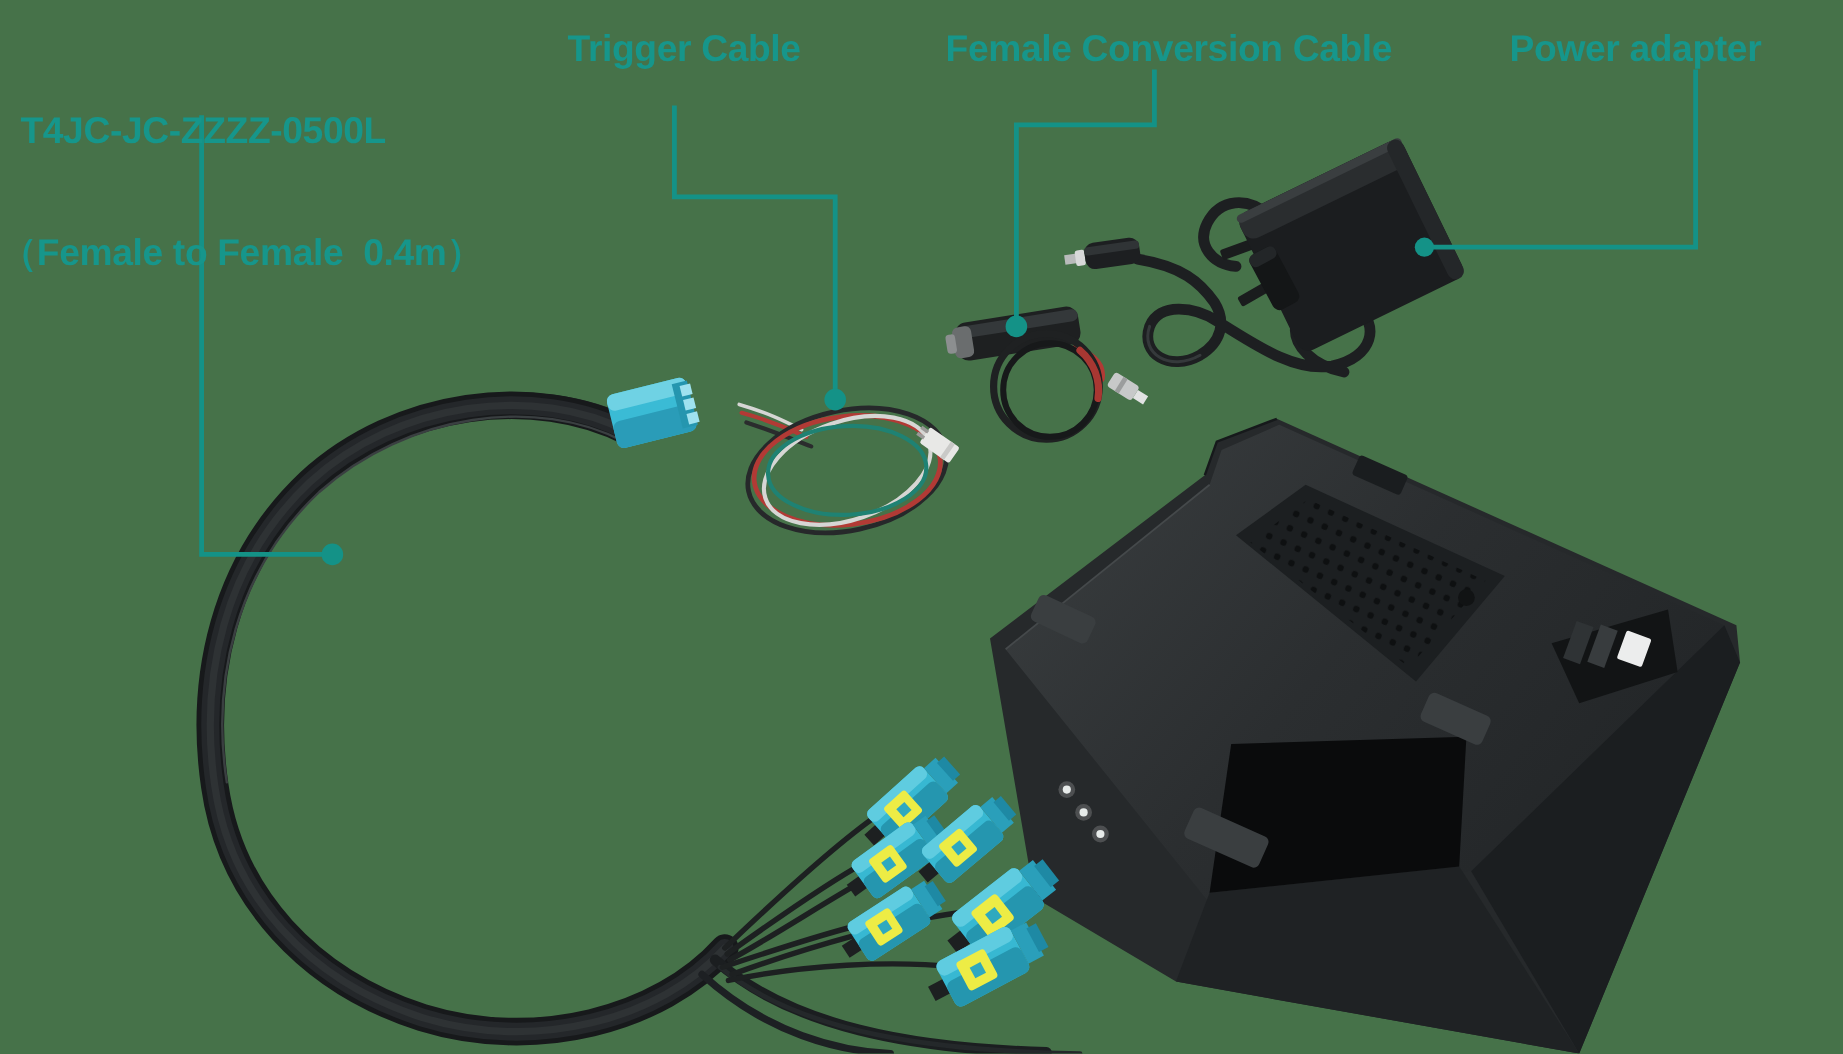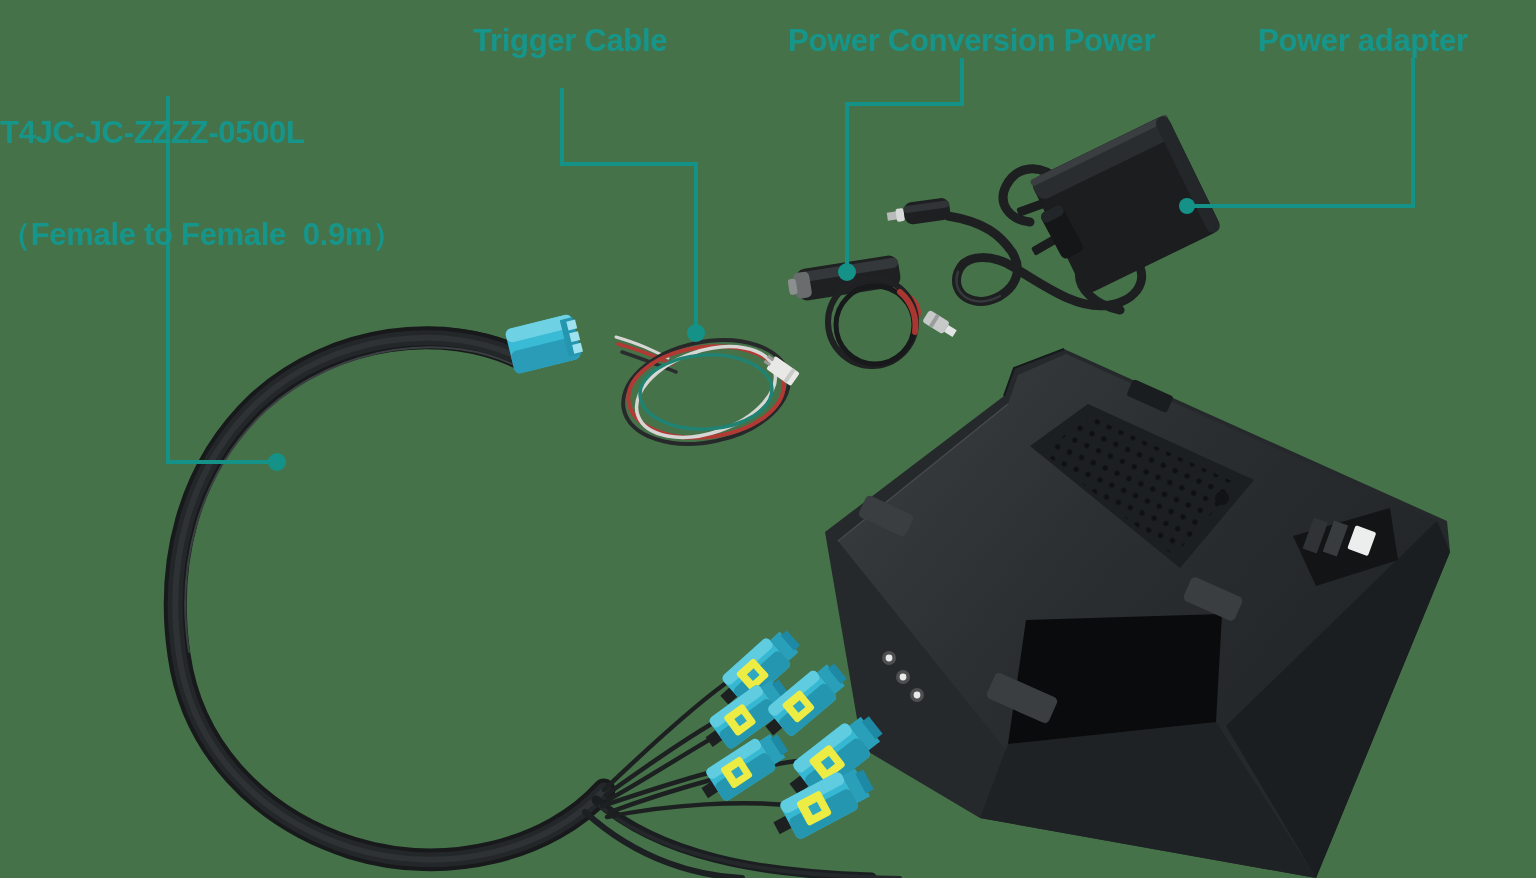--- a/index.html
+++ b/index.html
@@ -13,21 +13,21 @@
   }
   .scene{position:relative;width:1536px;height:878px;}
   .art{position:absolute;left:0;top:0;width:1536px;height:878px;display:block;}
   .label{
     position:absolute;
     font-weight:700;font-size:31px;line-height:34px;
     color:var(--accent,#16968B);
     white-space:pre;letter-spacing:-0.3px;
   }
   #label-harness{left:0;top:24px;}
-  #label-harness .l1{display:block;margin-top:24px;}
+  #label-harness .l1{display:block;padding-left:17px;}
   #label-harness .l2{display:block;padding-left:0;}
   #label-trigger{left:473px;top:24px;}
   #label-pconv{left:788px;top:24px;}
   #label-padapter{left:1258px;top:24px;}
 </style>
 </head>
 <body>
 
 <div class="scene">
 
@@ -210,19 +210,19 @@
     <g fill="var(--line,#149287)" stroke="none">
       <circle cx="277" cy="462" r="9"></circle>
       <circle cx="696" cy="333" r="9"></circle>
       <circle cx="847" cy="272" r="9"></circle>
       <circle cx="1187" cy="206" r="8"></circle>
     </g>
   </svg>
 
   <div class="label" id="label-harness">
     <span class="l1">T4JC-JC-ZZZZ-0500L</span>
-    <span class="l2">（Female to Female  0.9m）</span>
+    <span class="l2">（Female to Female  0.4m）</span>
   </div>
   <div class="label" id="label-trigger">Trigger Cable</div>
-  <div class="label" id="label-pconv">Power Conversion Power</div>
+  <div class="label" id="label-pconv">Female Conversion Cable</div>
   <div class="label" id="label-padapter">Power adapter</div>
 
 </div>
 
 </body></html>

